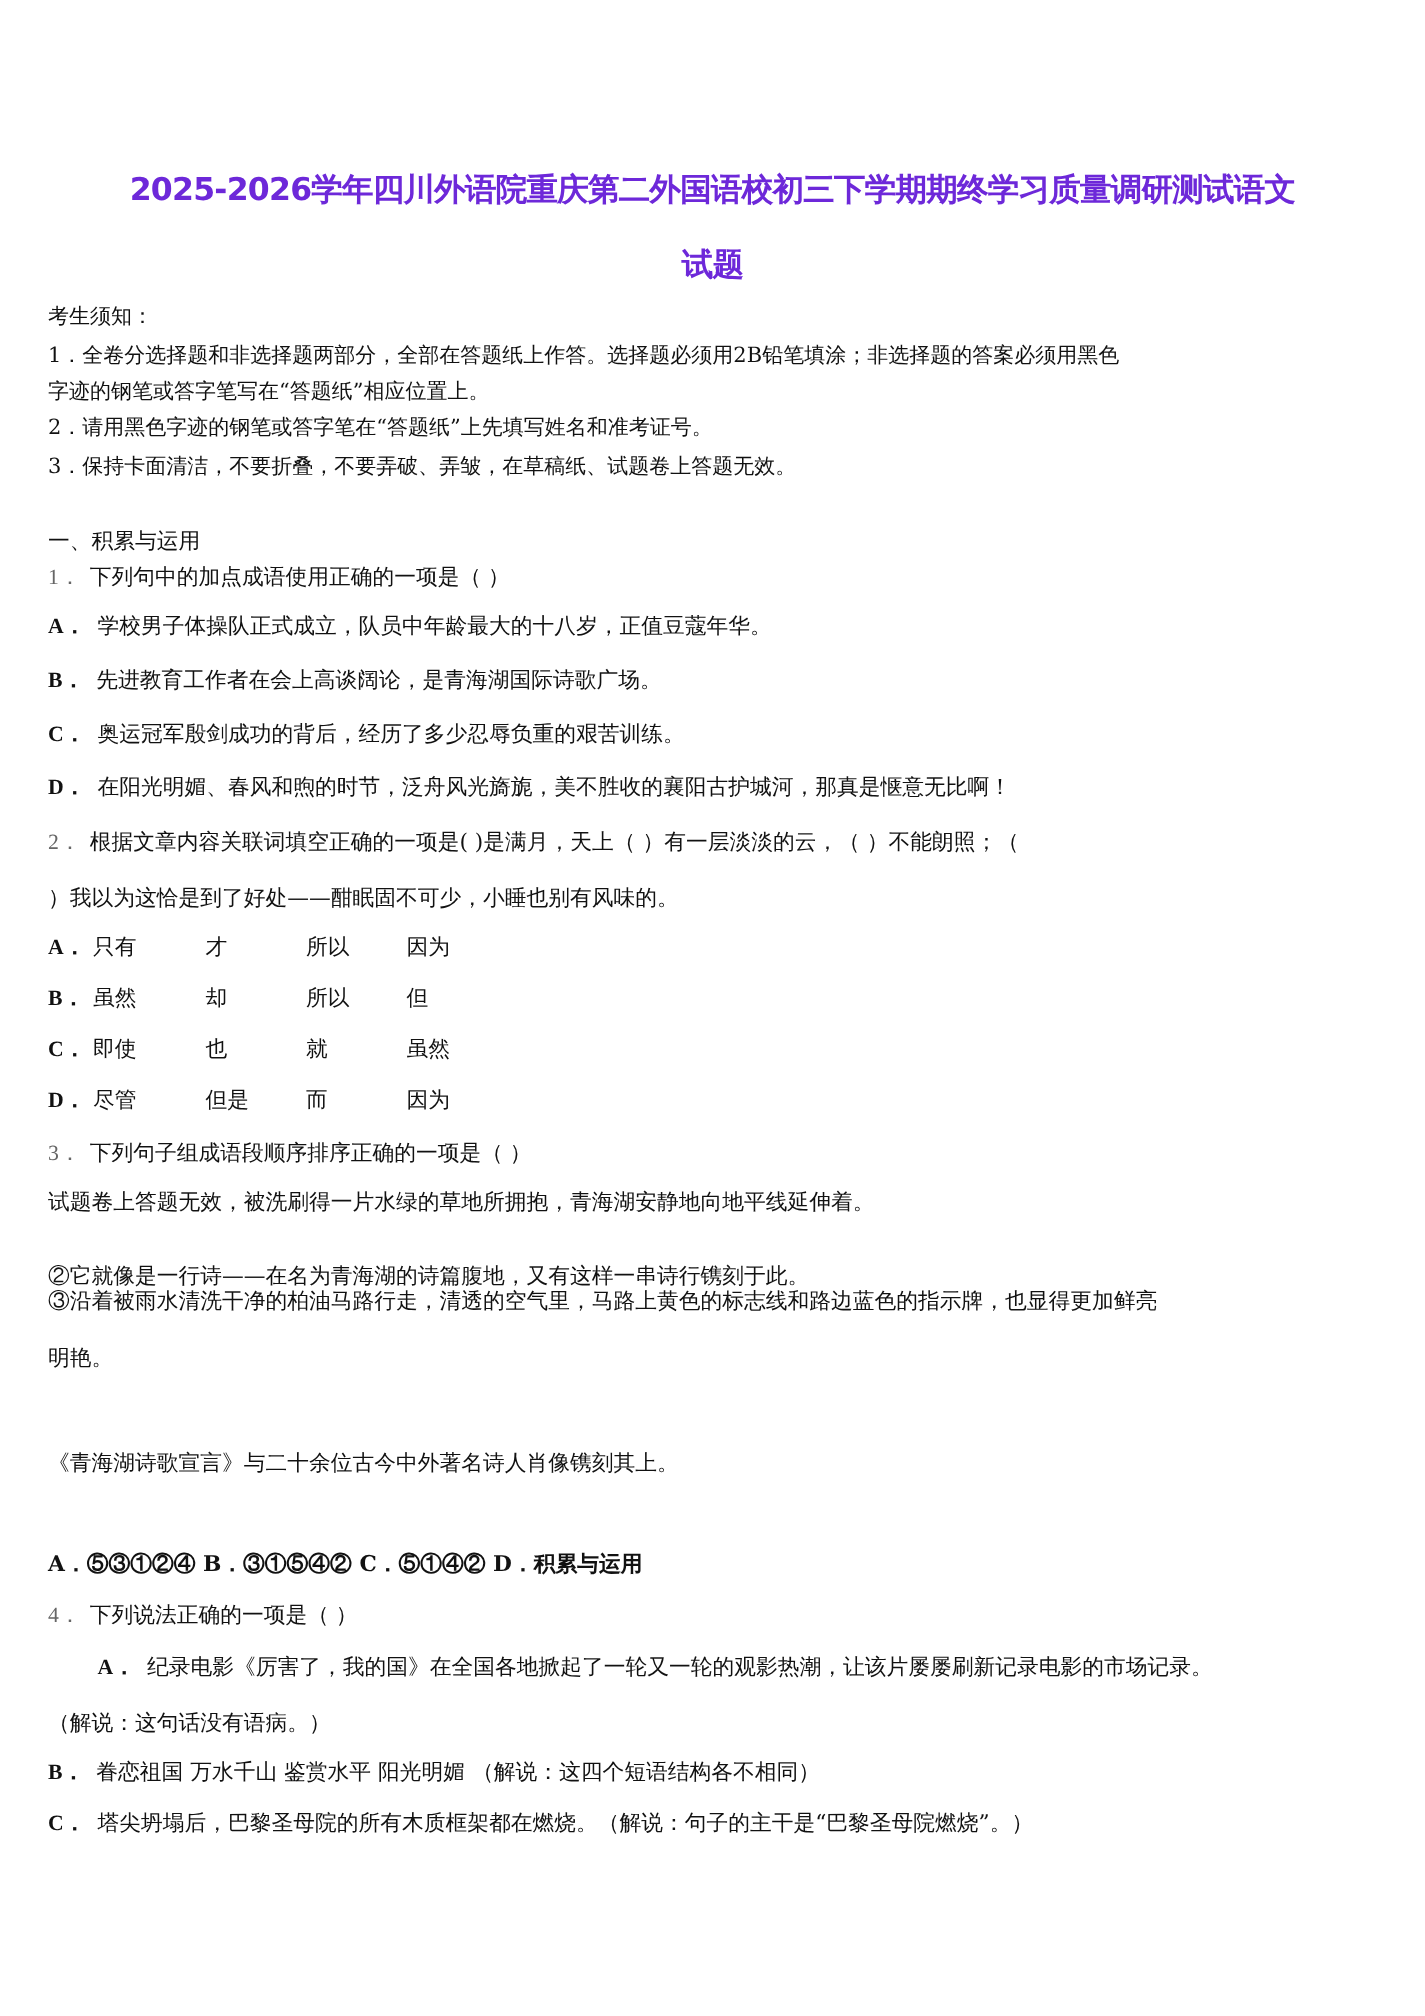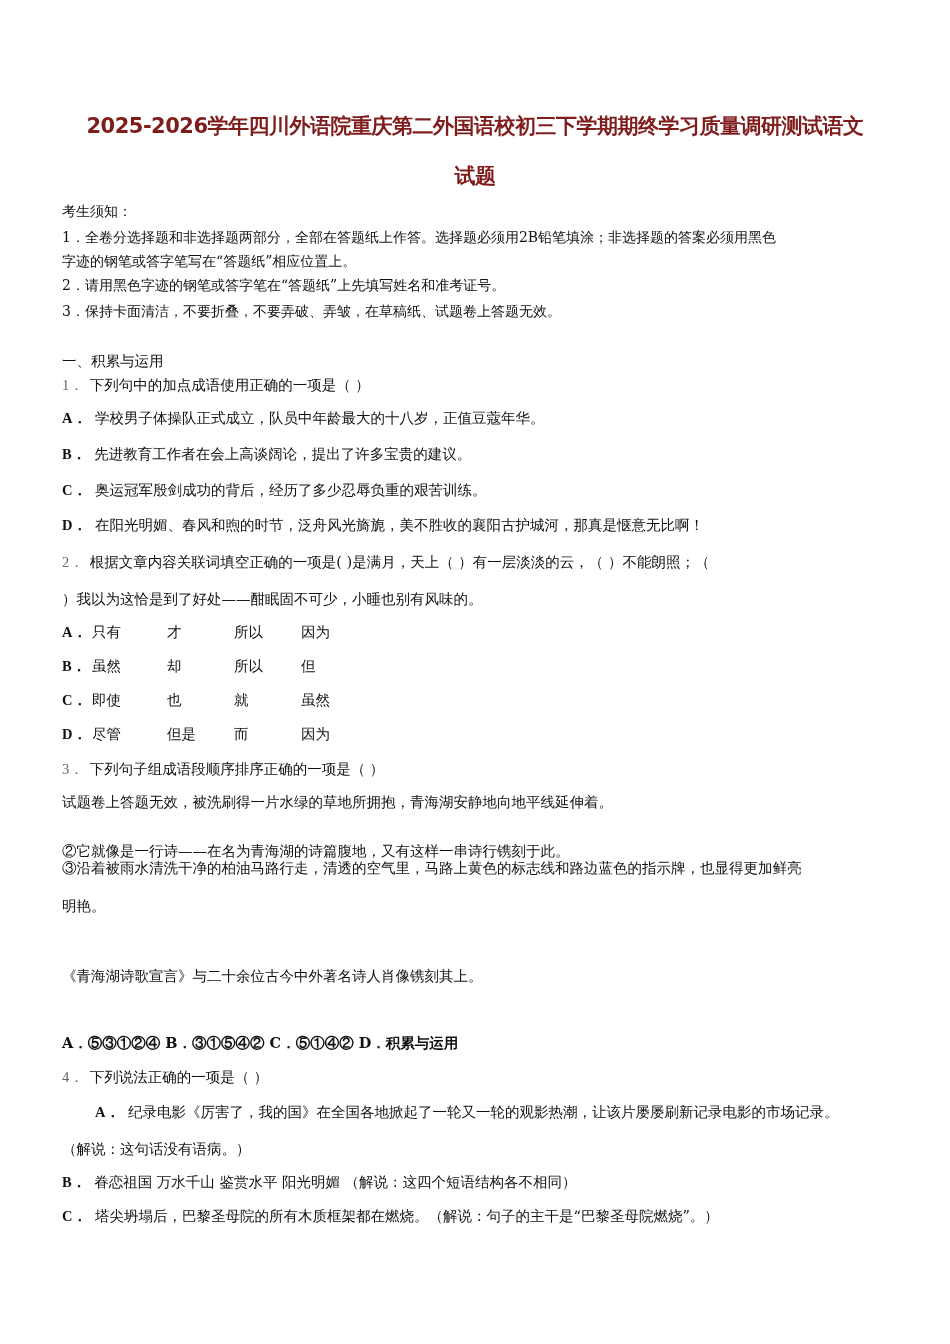--- a/index.html
+++ b/index.html
@@ -5,24 +5,24 @@
   html, body { margin: 0; padding: 0; background: #ffffff; }
   body {
     width: 950px; height: 1344px; position: relative; overflow: hidden;
     font-family: "DejaVu Serif", "Liberation Serif", serif;
     color: #111111;
   }
   .page { position: absolute; left: 0; top: 0; width: 950px; height: 1344px; }
   .title {
     position: absolute; left: 0; width: 950px; text-align: center;
     font-family: "DejaVu Sans", "Liberation Sans", sans-serif;
-    font-weight: bold; font-size: 21px; letter-spacing: -0.5px; color: #7f1d1d;
+    font-weight: bold; font-size: 21px; letter-spacing: -0.5px; color: #6d28d9;
   }
   .line {
-    position: absolute; left: 62px; white-space: nowrap;
+    position: absolute; left: 32px; white-space: nowrap;
     font-size: 14.5px; line-height: 20px;
   }
   .lbl { font-family: "Liberation Serif", serif; font-weight: bold; margin-right: 8px; }
   .qnum { color: #666; font-family: "Liberation Serif", serif; margin-right: 6px; }
   .row4 { display: flex; }
   .row4 .c0 { width: 30px; font-family: "Liberation Serif", serif; font-weight: bold; }
   .row4 .c1 { width: 75px; }
   .row4 .c2 { width: 67px; }
   .row4 .c3 { width: 67px; }
   .row4 .c4 { width: 60px; }
@@ -43,21 +43,21 @@
 
   <div class="line" style="top:351px;">一、积累与运用</div>
 
   <div class="line" style="top:375px;">
     <span class="qnum">1．</span><span>下列句中的加点成语使用正确的一项是（   ）</span>
   </div>
   <div class="line" style="top:408px;">
     <span class="lbl">A．</span><span>学校男子体操队正式成立，队员中年龄最大的十八岁，正值豆蔻年华。</span>
   </div>
   <div class="line" style="top:444px;">
-    <span class="lbl">B．</span><span>先进教育工作者在会上高谈阔论，提出了许多宝贵的建议。</span>
+    <span class="lbl">B．</span><span>先进教育工作者在会上高谈阔论，是青海湖国际诗歌广场。</span>
   </div>
   <div class="line" style="top:480px;">
     <span class="lbl">C．</span><span>奥运冠军殷剑成功的背后，经历了多少忍辱负重的艰苦训练。</span>
   </div>
   <div class="line" style="top:515px;">
     <span class="lbl">D．</span><span>在阳光明媚、春风和煦的时节，泛舟风光旖旎，美不胜收的襄阳古护城河，那真是惬意无比啊！</span>
   </div>
 
   <div class="line" style="top:552px;">
     <span class="qnum">2．</span><span>根据文章内容关联词填空正确的一项是(      )是满月，天上（        ）有一层淡淡的云，（        ）不能朗照；（</span>

